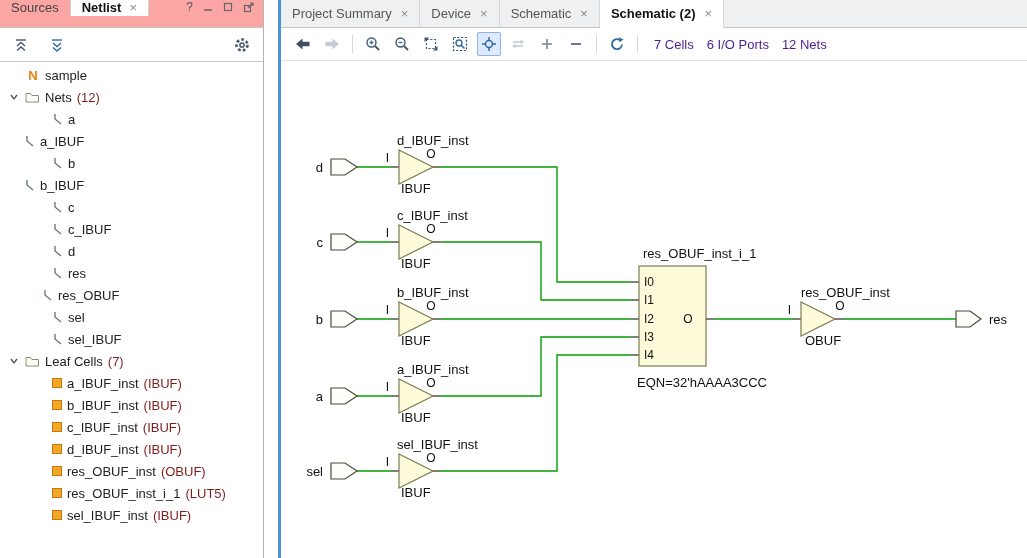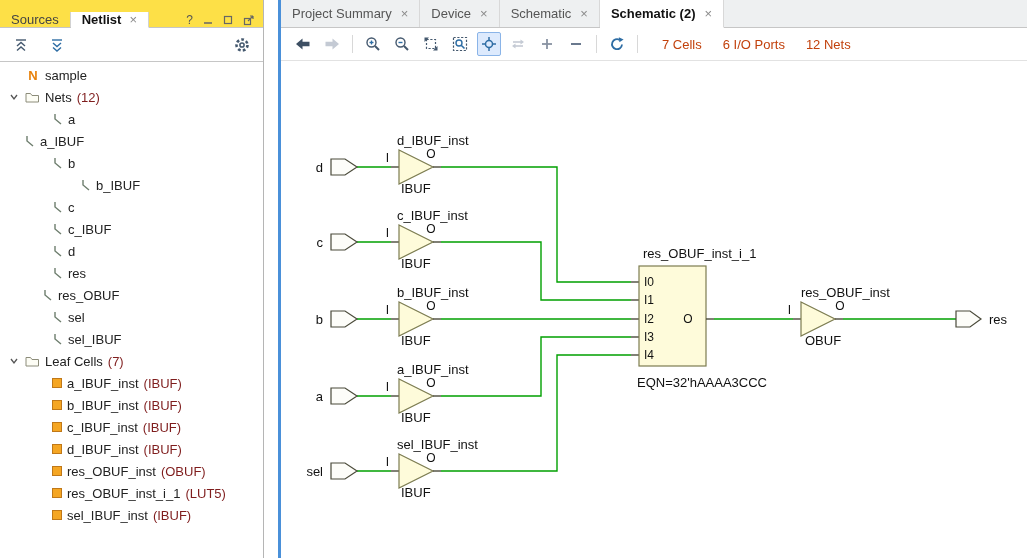--- a/index.html
+++ b/index.html
@@ -2,21 +2,21 @@
 <html><head>
 <meta charset="utf-8">
 <style>
   html,body{margin:0;padding:0}
   body{width:1027px;height:558px;overflow:hidden;background:#fff;
        font-family:"Liberation Sans",sans-serif;font-size:13px;color:#222}
   .app{display:flex;height:558px}
 
   
   .lpanel{width:263px;min-width:263px;border-right:1px solid #b5b5b5;display:flex;flex-direction:column;background:#fff}
-  .lp-tabbar{height:27px;background:#fde047;border-bottom:1px solid #c6c6c6;display:flex;align-items:flex-end}
+  .lp-tabbar{height:27px;background:#fca5a5;border-bottom:1px solid #c6c6c6;display:flex;align-items:flex-start}
   .lp-tab{display:flex;align-items:center;padding:0 11px;border-right:1px solid #d2d2d2;color:#444}
   .lp-tab.active{background:#fff;color:#111;font-weight:bold;margin-bottom:-1px;border-bottom:1px solid #fff}
   .close{margin-left:8px;color:#8a8a8a;font-weight:normal;font-size:13px}
   .lp-winicons{margin-left:auto;display:flex;align-items:center;gap:10px;padding-right:9px;color:#555}
   .wicon{display:inline-flex;align-items:center;font-size:12px;color:#555}
   .lp-toolbar{height:33px;border-bottom:1px solid #c6c6c6;display:flex;align-items:center;padding:0 9px;gap:12px}
   .spacer{flex:1}
   .tree{flex:1;overflow:hidden;padding-top:2px}
   .row{height:22px;display:flex;align-items:center;gap:5px;white-space:nowrap}
   .nicon{color:#e8820c;font-weight:bold;width:14px;text-align:center;font-size:13px}
@@ -30,21 +30,21 @@
   
   .rpanel{flex:1;border-left:3px solid #4a90d9;display:flex;flex-direction:column;min-width:0}
   .doc-tabbar{height:27px;background:#eef0f1;border-bottom:1px solid #c6c6c6;display:flex}
   .dtab{display:flex;align-items:center;gap:9px;padding:0 11px;color:#555;border-right:1px solid #d8d8d8}
   .dtab .close{margin-left:0}
   .dtab.active{background:#fff;color:#111;font-weight:bold;margin-bottom:-1px;border-bottom:1px solid #fff}
   .sch-toolbar{height:32px;display:flex;align-items:center;gap:5px;padding:0 10px;border-bottom:1px solid #e2e2e2}
   .ticon{width:24px;height:24px;display:inline-flex;align-items:center;justify-content:center;border-radius:2px;box-sizing:border-box}
   .ticon.toggled{background:#ddeafd;border:1px solid #8ab4e8}
   .vsep{width:1px;height:18px;background:#d8d8d8;margin:0 3px}
-  .count-link{color:#c2410c;margin-left:16px;cursor:pointer;text-decoration:none}
+  .count-link{color:#4c1d95;margin-left:8px;cursor:pointer;text-decoration:none}
   .canvas{flex:1;background:#fff;overflow:hidden}
 
   
   svg text{font-family:"Liberation Sans",sans-serif}
   .slbl{font-size:13px;fill:#111}
   .spin{font-size:12px;fill:#111}
   .wire{stroke:#00a000;stroke-width:1.4;fill:none}
   .stub{stroke:#4a4a3a;stroke-width:1.4}
   .cell{fill:#fefbda;stroke:#7c7c50;stroke-width:1.2}
   .portshape{fill:#fdfdf9;stroke:#4a4a3a;stroke-width:1.2}
@@ -146,21 +146,21 @@
           <span>a_IBUF</span>
         </div>
       <div class="row" style="padding-left:52px">
           <span class="neticon">
             <svg width="11" height="12">
               <polyline points="3,1 3,6 9,11" fill="none" stroke="#6e7e6e" stroke-width="1.4"></polyline>
             </svg>
           </span>
           <span>b</span>
         </div>
-      <div class="row" style="padding-left:80px">
+      <div class="row" style="padding-left:24px">
           <span class="neticon">
             <svg width="11" height="12">
               <polyline points="3,1 3,6 9,11" fill="none" stroke="#6e7e6e" stroke-width="1.4"></polyline>
             </svg>
           </span>
           <span>b_IBUF</span>
         </div>
       <div class="row" style="padding-left:52px">
           <span class="neticon">
             <svg width="11" height="12">

